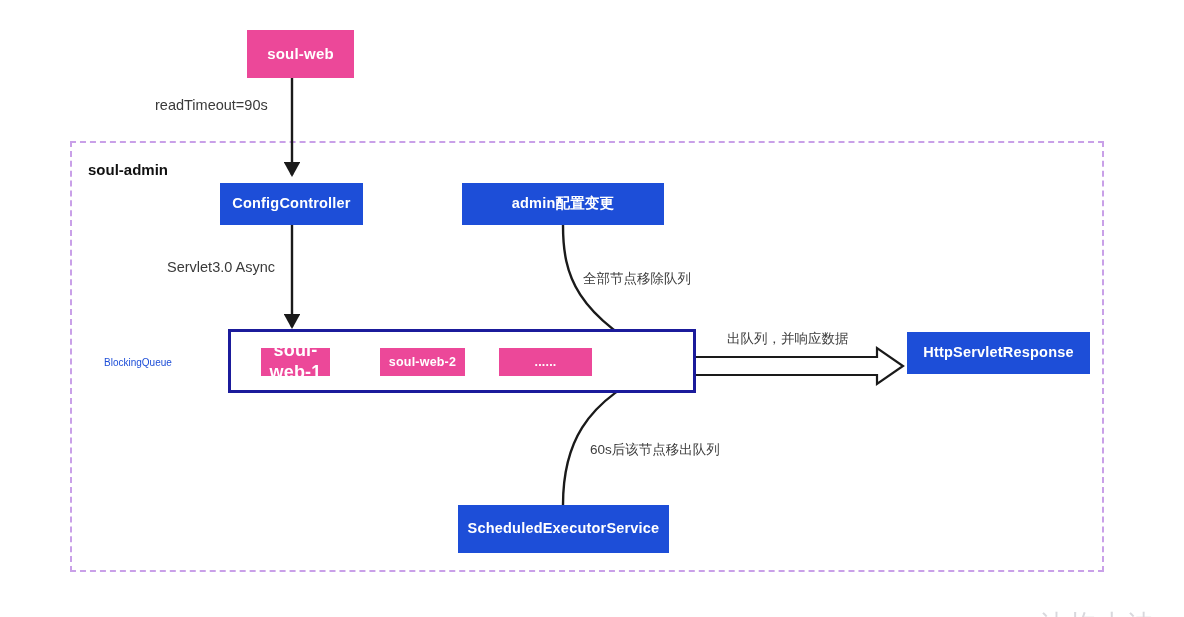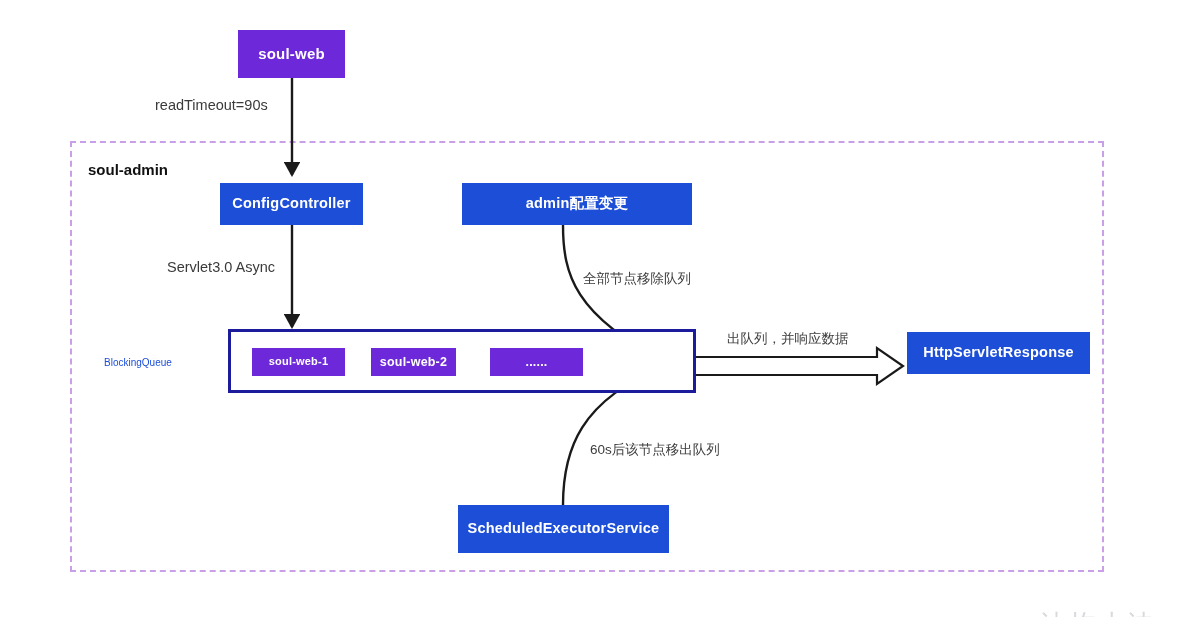--- a/index.html
+++ b/index.html
@@ -30,21 +30,21 @@
     display: flex;
     align-items: center;
     justify-content: center;
     box-sizing: border-box;
     font-weight: bold;
     color: #ffffff;
     letter-spacing: 0.2px;
     text-align: center;
     line-height: 1.2;
   }
-  .node.purple { background: #6d28d9; }
+  .node.purple { background: #ec4899; margin-left: 9px; }
   .node.orange { background: #1d4ed8; }
 
   .label {
     position: absolute;
     color: #333333;
     white-space: nowrap;
     line-height: 1.25;
   }
   .label.edge {
     font-size: 14.5px;
@@ -122,29 +122,29 @@
   </svg>
 
   <div class="node purple" style="left:238px; top:30px; width:107px; height:48px; font-size:15px;">soul-web</div>
 
   <div class="label edge" style="left:155px; top:96px;">readTimeout=90s</div>
 
   <div class="node orange" style="left:220px; top:183px; width:143px; height:42px; font-size:14.5px;">ConfigController</div>
 
   <div class="label edge" style="left:167px; top:258px;">Servlet3.0 Async</div>
 
-  <div class="node orange" style="left:462px; top:183px; width:230px; height:42px; font-size:14.5px;">admin配置变更</div>
+  <div class="node orange" style="left:462px; top:183px; width:202px; height:42px; font-size:14.5px;">admin配置变更</div>
 
   <div class="label edge-cn" style="left:583px; top:271px;">全部节点移除队列</div>
 
   <div class="label queue-name" style="left:104px; top:357px;">BlockingQueue</div>
 
   <div class="queue-box" style="left:228px; top:329px; width:468px; height:64px;"></div>
 
-  <div class="node purple" style="left:252px; top:348px; width:93px; height:28px; font-size:11px;">soul-web-1</div>
+  <div class="node purple" style="left:252px; top:348px; width:69px; height:28px; font-size:18px;">soul-web-1</div>
 
   <div class="node purple" style="left:371px; top:348px; width:85px; height:28px; font-size:12.5px;">soul-web-2</div>
 
   <div class="node purple" style="left:490px; top:348px; width:93px; height:28px; font-size:12.5px;">......</div>
 
   <div class="label edge-cn" style="left:727px; top:331px;">出队列，并响应数据</div>
 
   <div class="node orange" style="left:907px; top:332px; width:183px; height:42px; font-size:14.5px;">HttpServletResponse</div>
 
   <div class="label edge-cn" style="left:590px; top:442px;">60s后该节点移出队列</div>

